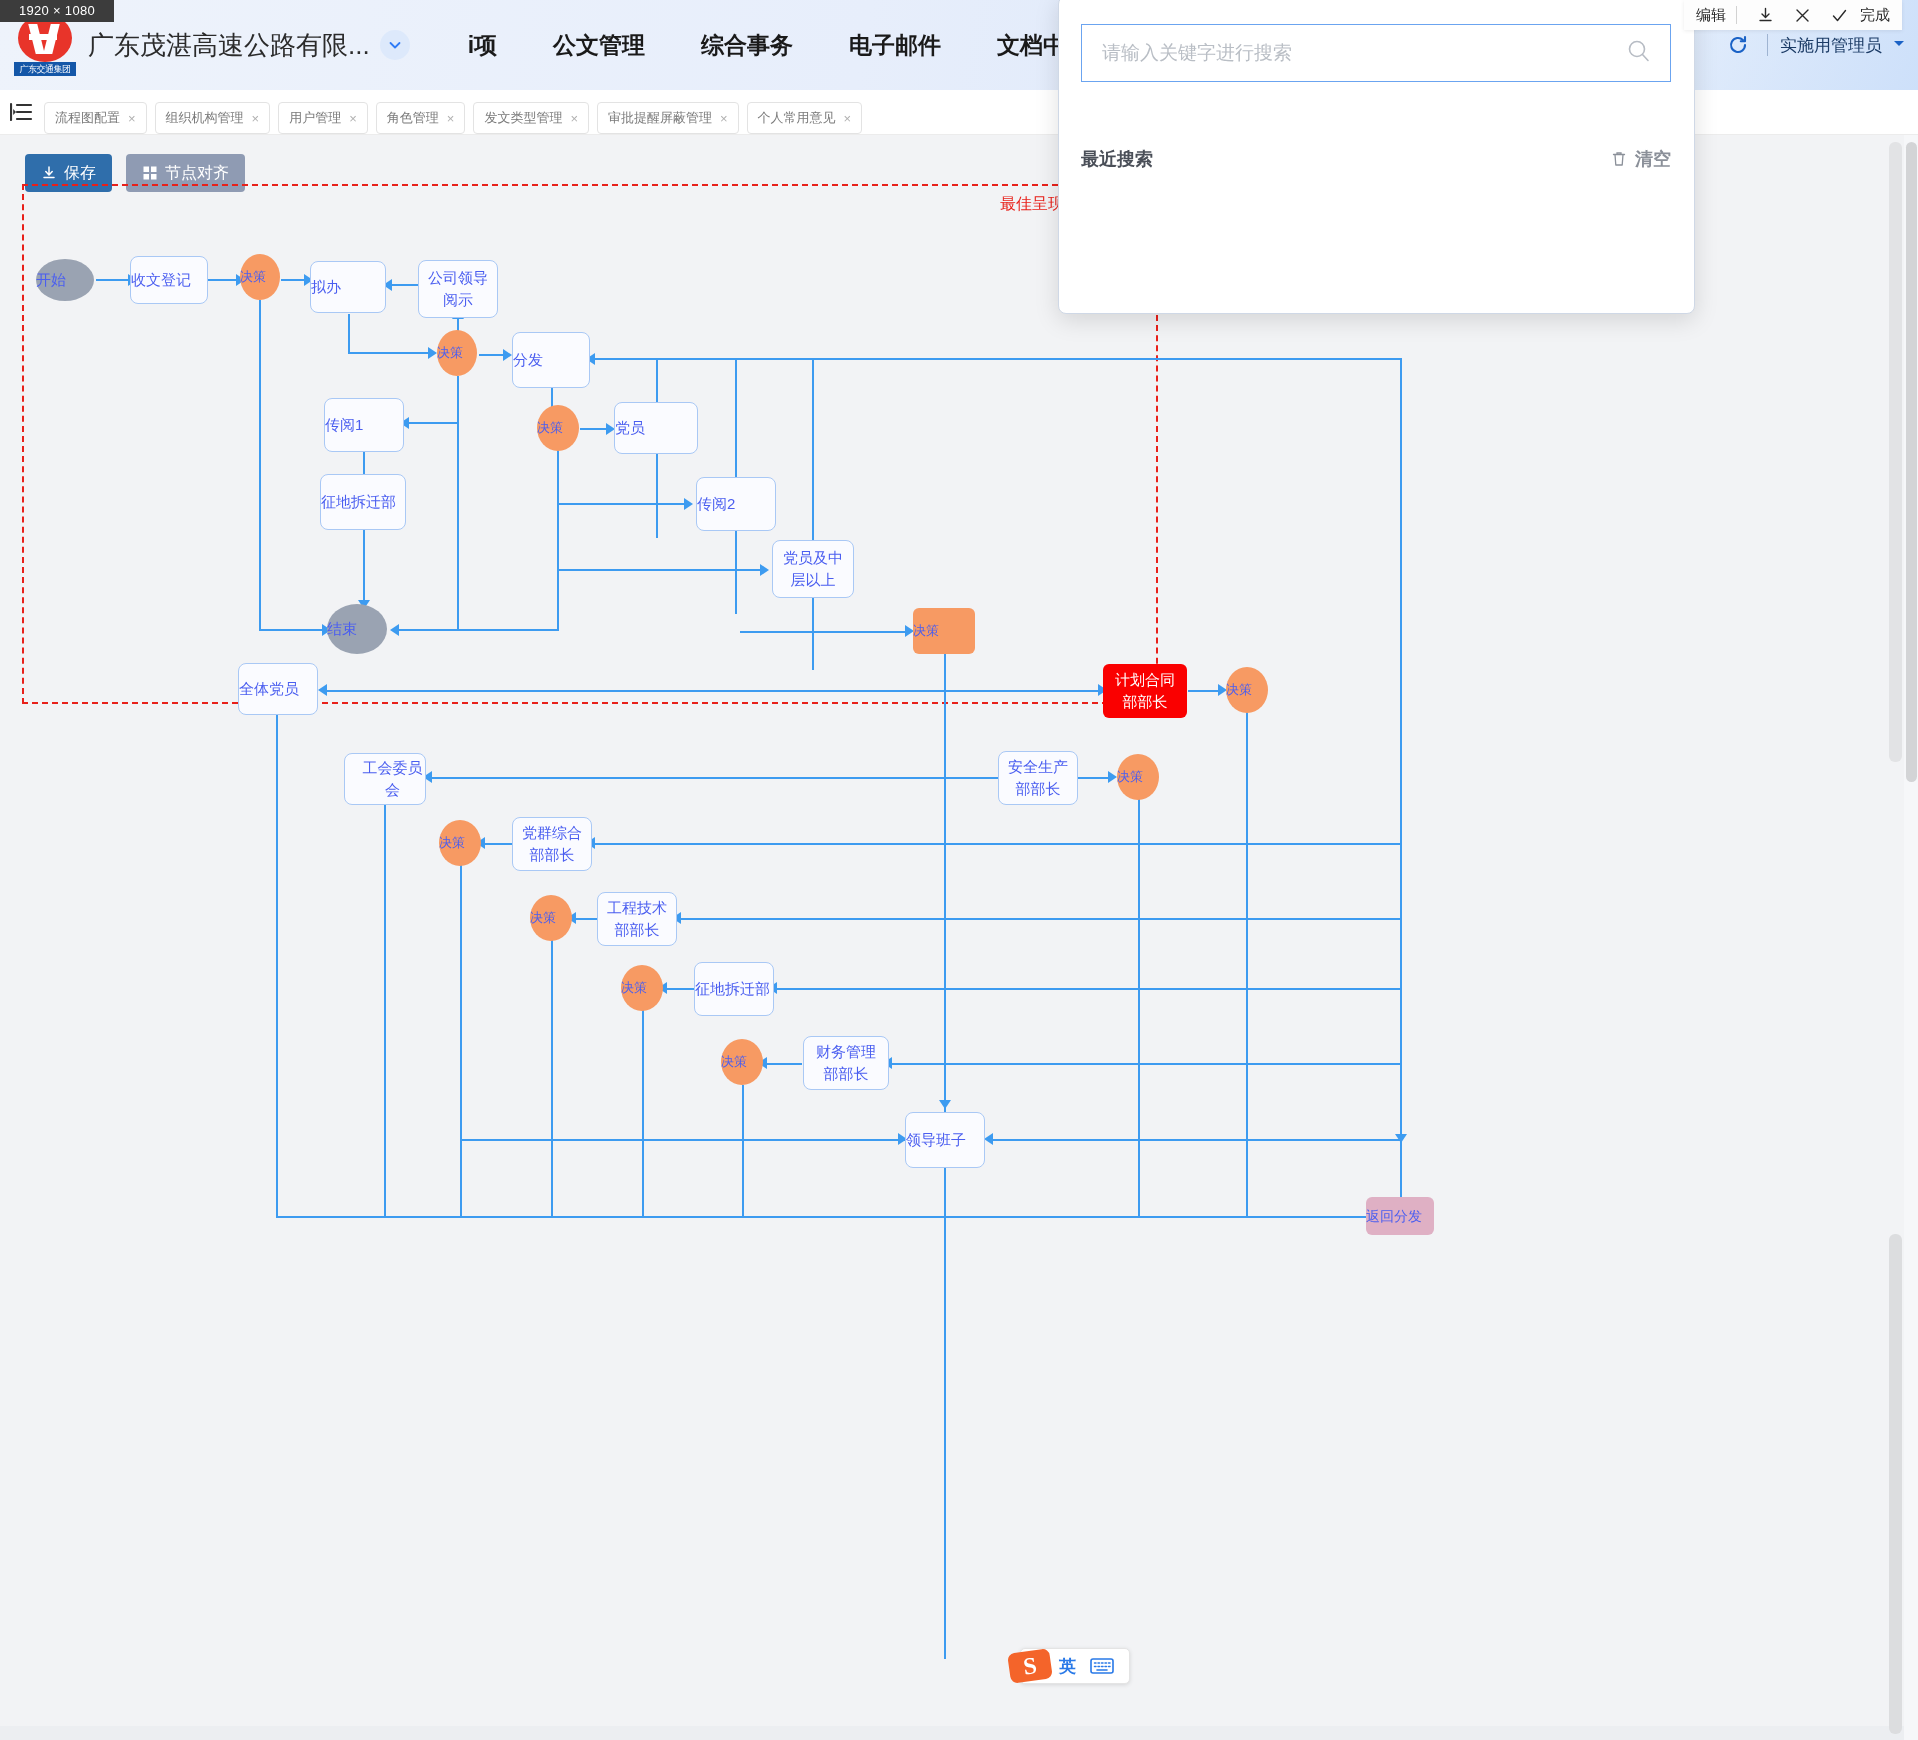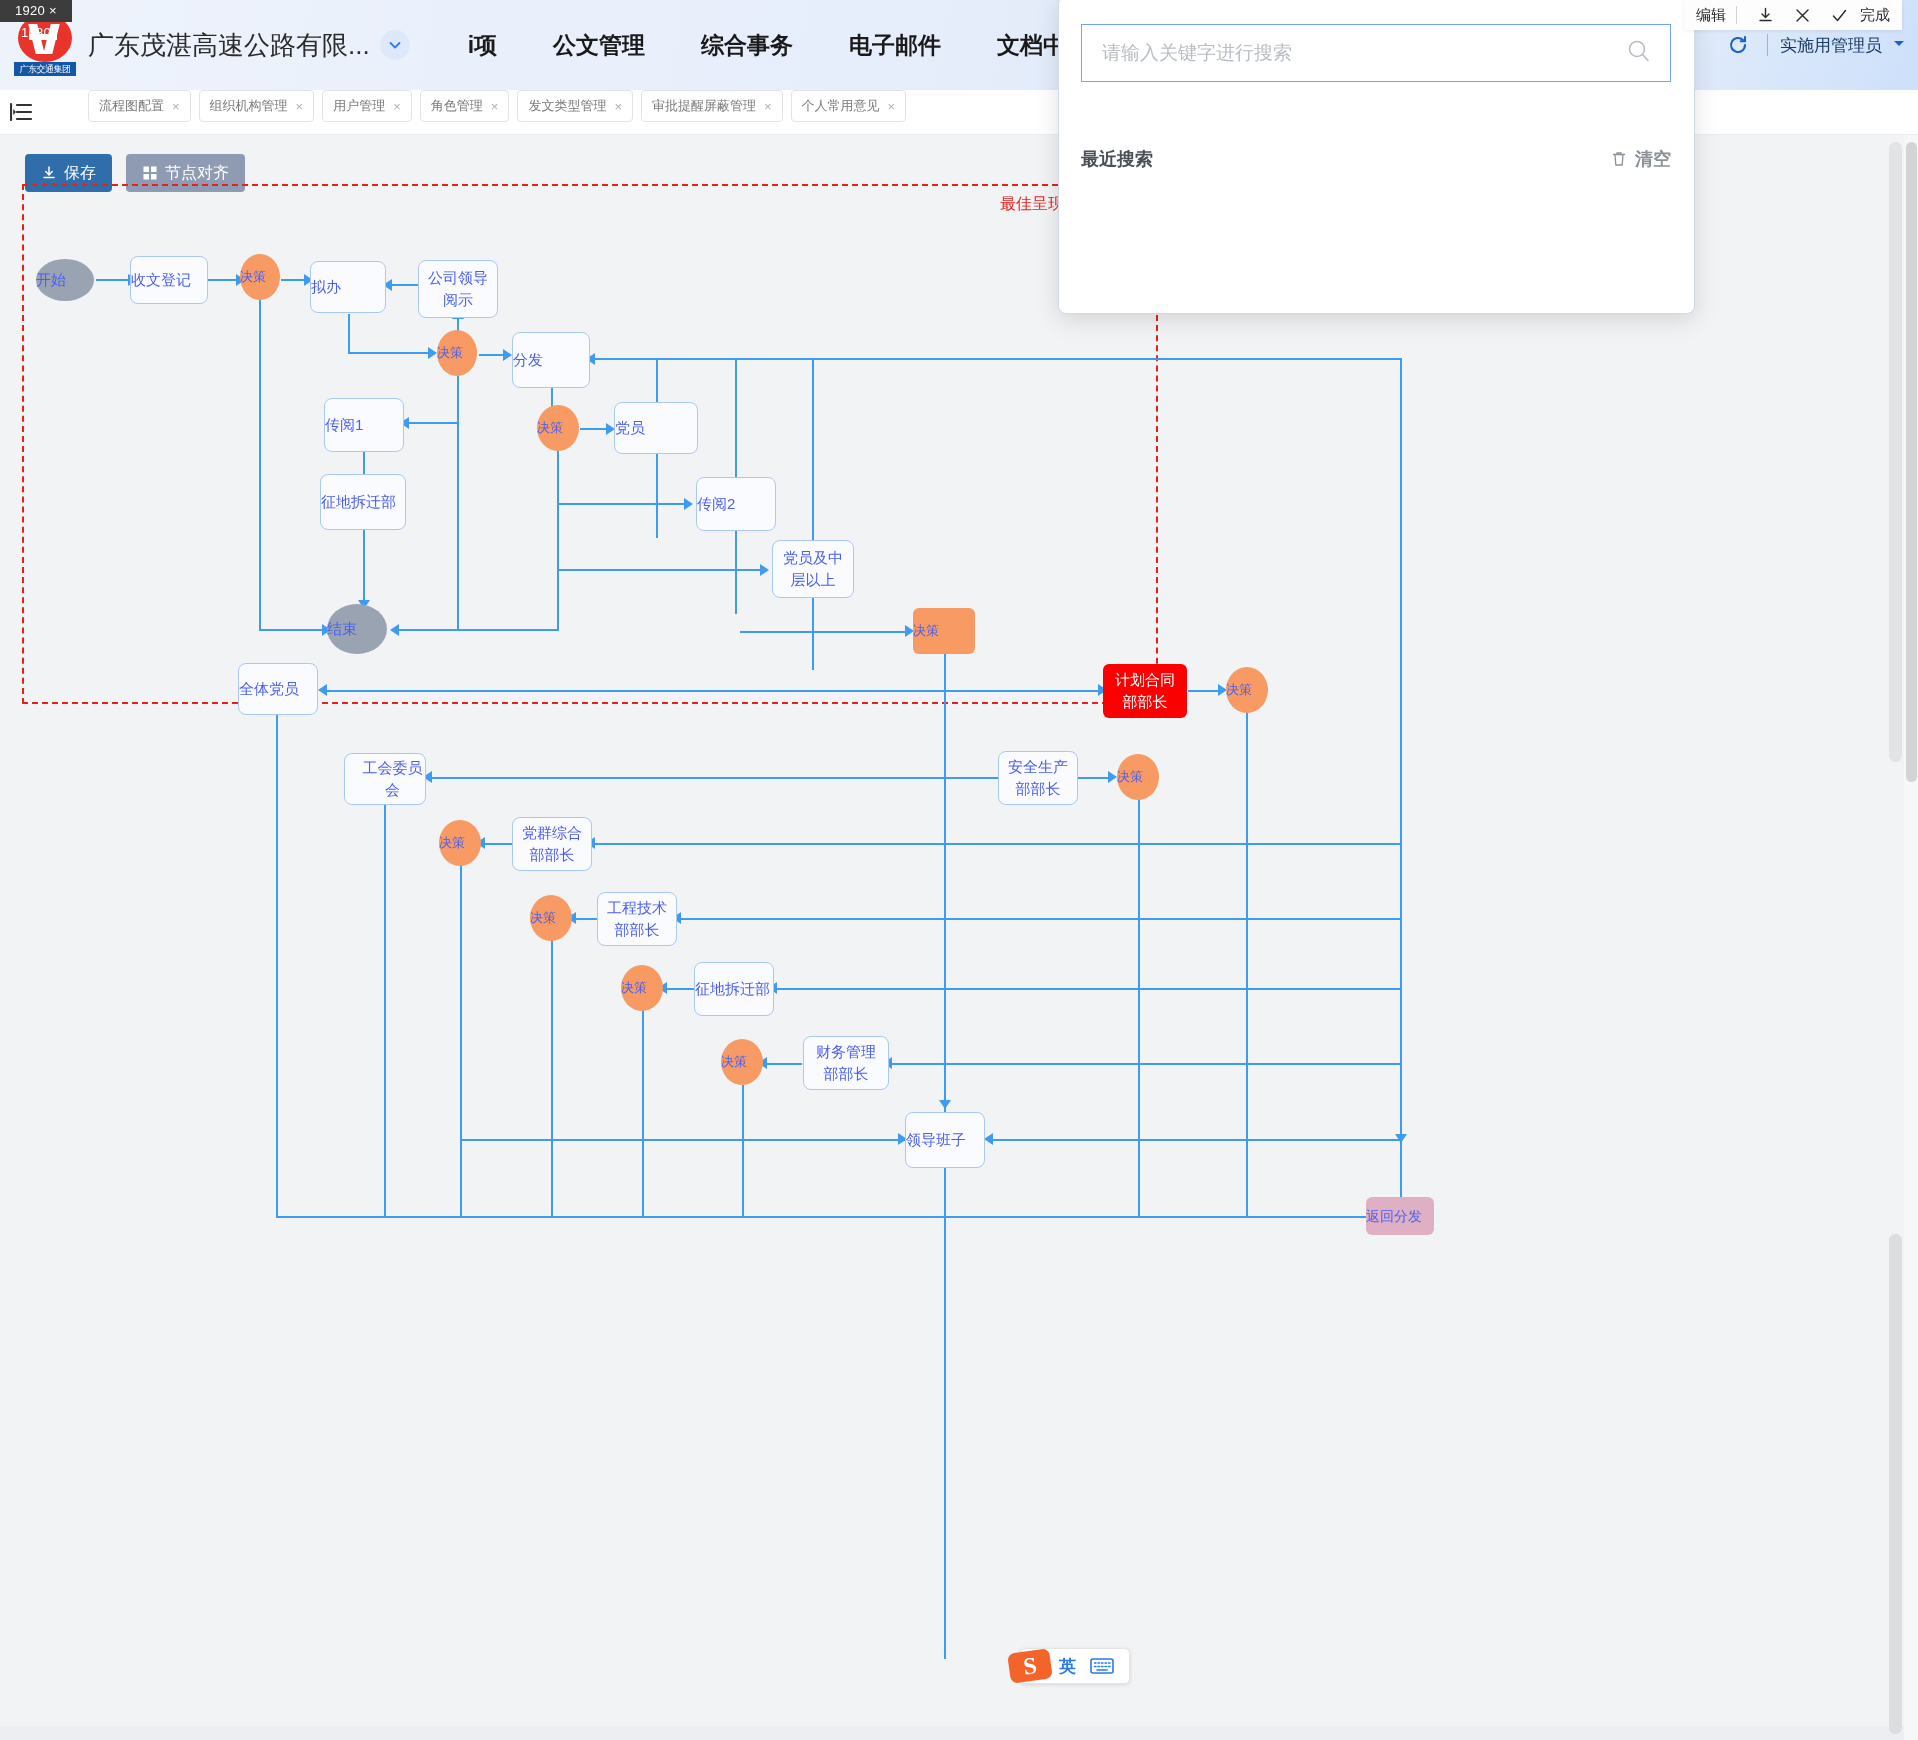--- a/index.html
+++ b/index.html
@@ -3,21 +3,21 @@
 <meta charset="utf-8">
 <style>
   html,body{margin:0;padding:0;}
   body{
     width:1918px;height:1740px;position:relative;overflow:hidden;
     font-family:"Liberation Sans","DejaVu Sans",sans-serif;
     background:#f2f3f5;
   }
   
   #capture-badge{
-    position:absolute;left:0;top:0;width:72px;height:22px;
+    position:absolute;left:0;top:0;width:114px;height:22px;
     background:#3c3c3c;color:#fff;font-size:13px;line-height:22px;
     text-align:center;z-index:60;letter-spacing:.3px;
   }
   
   #app-header{
     position:absolute;left:0;top:0;width:1918px;height:90px;
     background:linear-gradient(100deg,#eef3fb 0%,#e7eefb 45%,#dbe7fa 78%,#cfe0f8 100%);
     display:flex;align-items:center;z-index:10;overflow:hidden;
   }
   #app-header::after{
@@ -63,21 +63,21 @@
     position:absolute;right:12px;top:22px;display:flex;align-items:center;
     height:46px;z-index:12;
   }
   .hdr-icon{width:34px;height:34px;display:flex;align-items:center;justify-content:center;}
   .hdr-divider{width:1px;height:22px;background:#9fb4d2;margin:0 12px;}
   #user-name{font-size:17px;color:#1b3b66;white-space:nowrap;}
   #user-caret{margin-left:10px;}
   
   #tab-strip{
     position:absolute;left:0;top:90px;width:1918px;height:44px;background:#fff;
-    display:flex;align-items:flex-start;z-index:9;border-bottom:1px solid #ececec;gap:44px;
+    display:flex;align-items:flex-end;z-index:9;border-bottom:1px solid #ececec;
   }
   #sidebar-toggle{width:44px;height:44px;display:flex;align-items:center;justify-content:center;flex:none;}
   .doc-tab{
     height:30px;border:1px solid #e3e3e3;border-radius:4px;background:#fff;
     display:flex;align-items:center;padding:0 10px;margin-right:8px;white-space:nowrap;flex:none;
   }
   .doc-tab .lbl{font-size:13px;color:#7a7a7a;}
   .doc-tab .x{font-size:13px;color:#b0b0b0;margin-left:8px;}
   
   #canvas{

